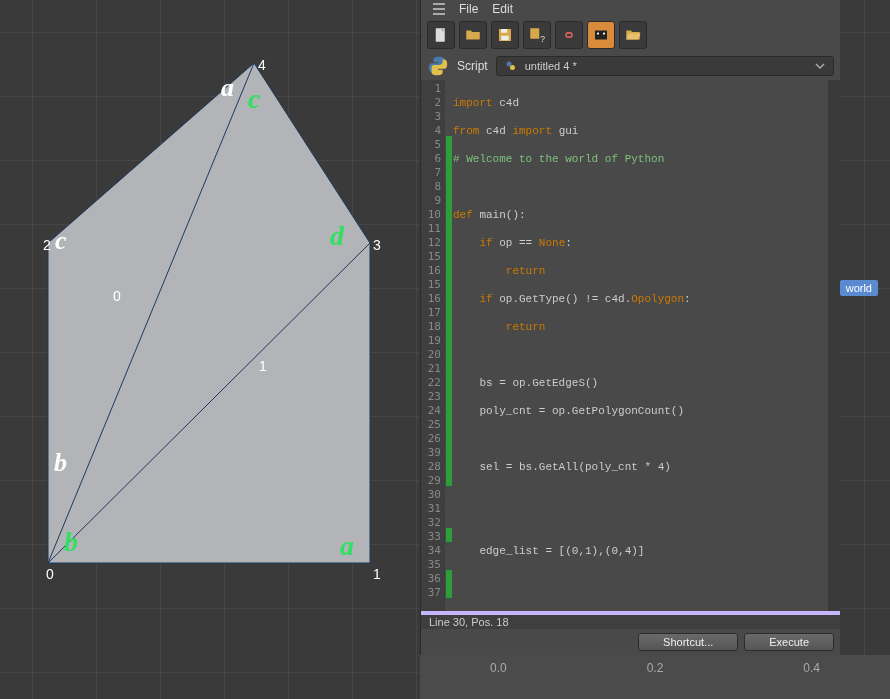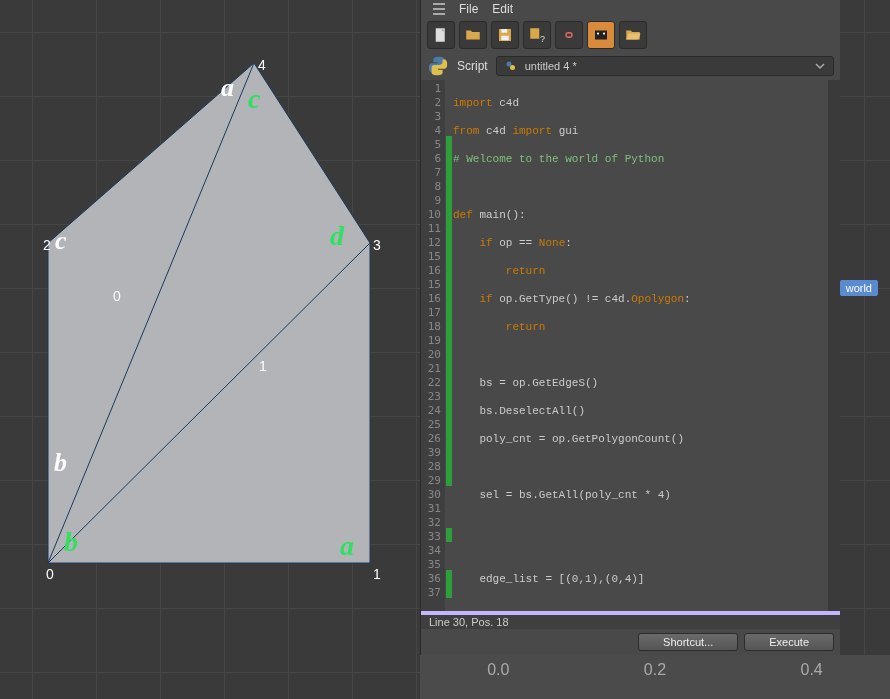--- a/index.html
+++ b/index.html
@@ -207,21 +207,21 @@
   .bottom-right {
     position: absolute;
     left: 420px; top: 655px;
     width: 470px; height: 44px;
     background: #4b4b4b;
   }
   .axis-ticks {
     position: absolute;
     top: 6px; left: 0; width: 100%;
     display: flex; justify-content: space-around;
-    color: #aaa; font-size: 16px;
+    color: #aaa; font-size: 12px;
   }
   .misc-label {
     position: absolute;
     right: 12px;
     top: 280px;
     background: #5a8ad0;
     color: #fff;
     font-size: 11px;
     padding: 2px 6px;
     border-radius: 2px;
@@ -383,21 +383,20 @@
 <div class="code-line"><span class="import-kw">from</span><span> c4d </span><span class="import-kw">import</span><span> gui</span></div>
 <div class="code-line"><span class="comment"># Welcome to the world of Python</span></div>
 <div class="code-line"> </div>
 <div class="code-line"><span class="kw">def</span><span> main():</span></div>
 <div class="code-line"><span class="kw">    if</span><span> op == </span><span class="const">None</span><span>:</span></div>
 <div class="code-line"><span class="kw">        return</span></div>
 <div class="code-line"><span class="kw">    if</span><span> op.GetType() != c4d.</span><span class="const">Opolygon</span><span>:</span></div>
 <div class="code-line"><span class="kw">        return</span></div>
 <div class="code-line"> </div>
 <div class="code-line"><span>    bs = op.GetEdgeS()</span></div>
-<div class="code-line"><span>    bs.DeselectAll()</span></div>
 <div class="code-line"><span>    poly_cnt = op.GetPolygonCount()</span></div>
 <div class="code-line"> </div>
 <div class="code-line"><span>    sel = bs.GetAll(poly_cnt * 4)</span></div>
 <div class="code-line"> </div>
 <div class="code-line"> </div>
 <div class="code-line"><span>    edge_list = [(0,1),(0,4)]</span></div>
 <div class="code-line"> </div>
 
 
 

